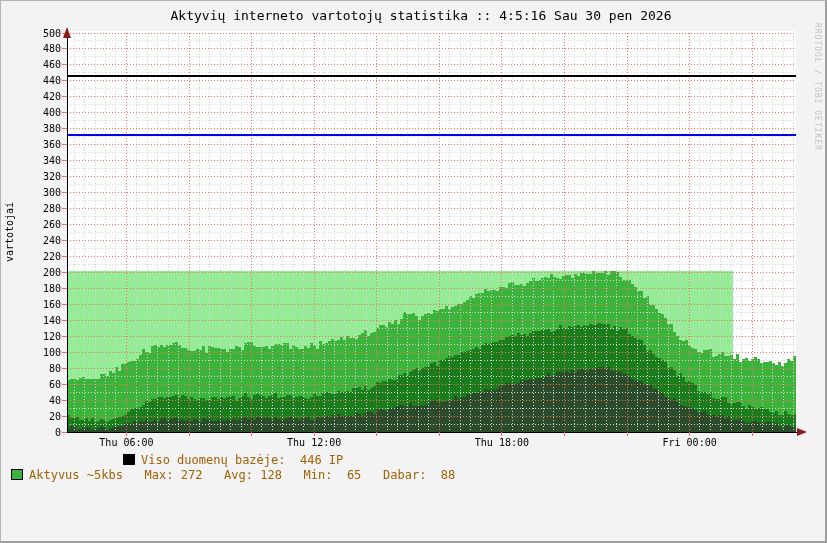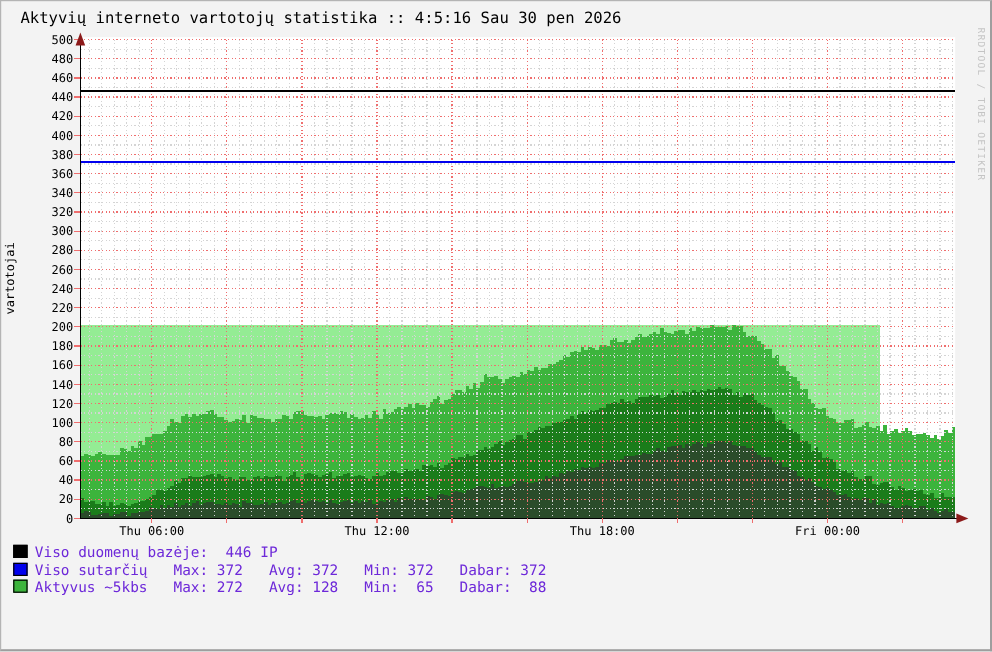--- a/index.html
+++ b/index.html
@@ -10,39 +10,39 @@
     background:#f3f3f3;
     border:1px solid #b4b4b4;
     border-right:2px solid #9e9e9e;
     border-bottom:2px solid #9e9e9e;
     font-family:"DejaVu Sans Mono","Liberation Mono",monospace;
     overflow:hidden;
   }
   .title{
     position:absolute;top:7px;left:0;right:0;
     margin-left:16px;
-    text-align:left;
+    text-align:center;
     font-size:13px;color:#000;
     white-space:pre;
   }
   .ylabel{
     position:absolute;left:8px;top:231px;
     transform:translate(-50%,-50%) rotate(-90deg);
     font-size:10px;color:#000;white-space:nowrap;
   }
   .watermark{
     position:absolute;right:3px;top:22px;
     writing-mode:vertical-rl;
     font-size:8px;letter-spacing:1px;
     color:#c4c4c4;white-space:nowrap;
   }
   svg{position:absolute;left:0;top:0;}
   .legend{
     position:absolute;left:10px;top:452px;
-    font-size:12px;line-height:14.6px;color:#6d28d9;
+    font-size:12px;line-height:14.6px;color:#a16207;text-align:center;
   }
   .legend-row{white-space:pre;display:block;}
   .sw{
     display:inline-block;width:10px;height:9px;
     border:1px solid #000;margin-right:6px;
     vertical-align:-1px;
   }
 </style>
 </head>
 <body>
@@ -246,16 +246,15 @@
       <text x="60" y="35.5" text-anchor="end" font-size="10px" font-family="&quot;DejaVu Sans Mono&quot;,monospace" fill="#000">500</text>
       <text x="125.4463519313305" y="445" text-anchor="middle" font-size="10px" font-family="&quot;DejaVu Sans Mono&quot;,monospace" fill="#000">Thu 06:00</text>
       <text x="313.1716738197425" y="445" text-anchor="middle" font-size="10px" font-family="&quot;DejaVu Sans Mono&quot;,monospace" fill="#000">Thu 12:00</text>
       <text x="500.8969957081546" y="445" text-anchor="middle" font-size="10px" font-family="&quot;DejaVu Sans Mono&quot;,monospace" fill="#000">Thu 18:00</text>
       <text x="688.6223175965665" y="445" text-anchor="middle" font-size="10px" font-family="&quot;DejaVu Sans Mono&quot;,monospace" fill="#000">Fri 00:00</text>
     </svg>
   <div class="ylabel">vartotojai</div>
   <div class="watermark">RRDTOOL / TOBI OETIKER</div>
   <div class="legend" id="legend">
       <div class="legend-row"><span class="sw" style="background: rgb(0, 0, 0);"></span><span>Viso duomenų bazėje:  446 IP</span></div>
-      <div class="legend-row"><span class="sw" style="background: rgb(0, 0, 238);"></span><span>Viso sutarčių   Max: 372   Avg: 372   Min: 372   Dabar: 372</span></div>
       <div class="legend-row"><span class="sw" style="background: rgb(60, 180, 60);"></span><span>Aktyvus ~5kbs   Max: 272   Avg: 128   Min:  65   Dabar:  88</span></div>
     </div>
 </div>
 
 </body></html>

